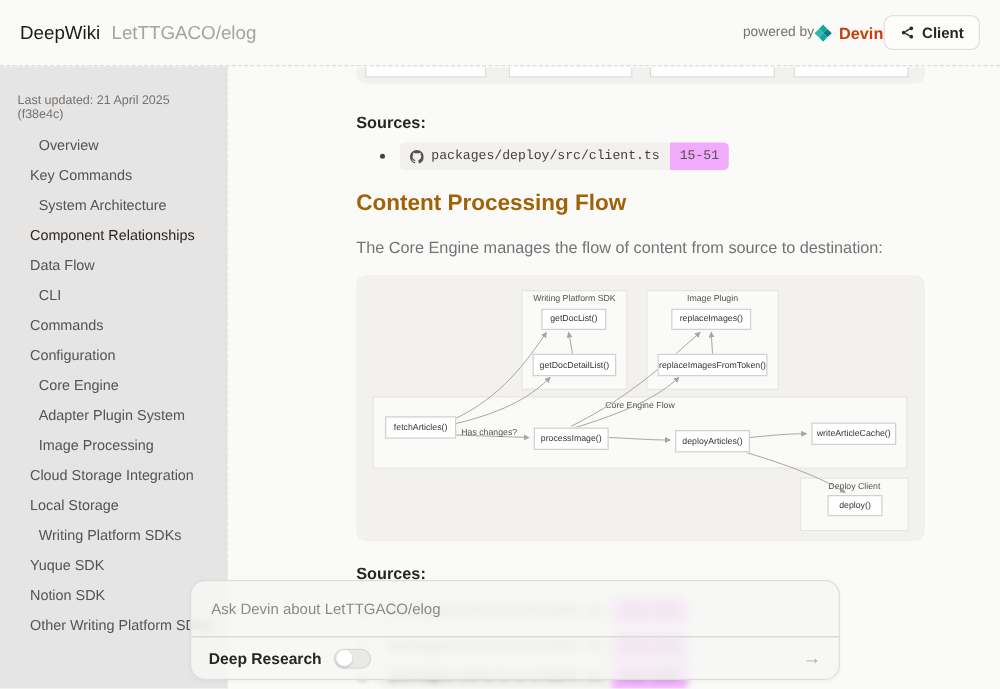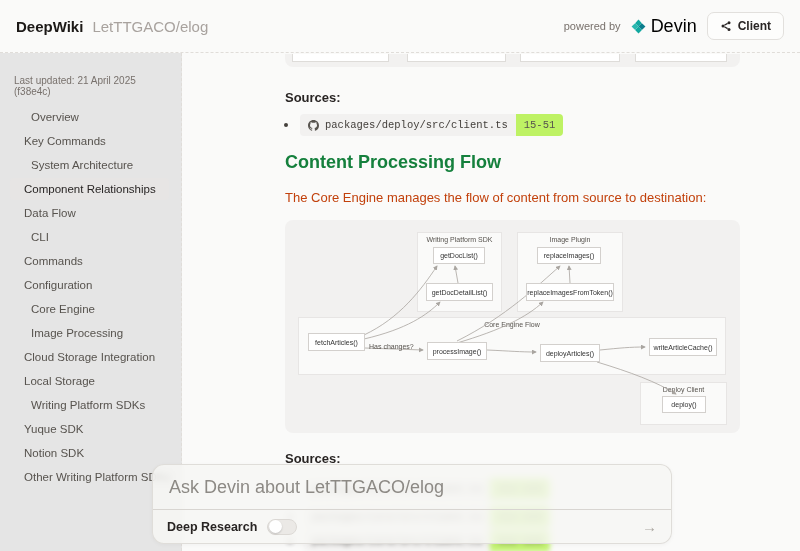--- a/index.html
+++ b/index.html
@@ -4,26 +4,26 @@
 <style>
   * { margin:0; padding:0; box-sizing:border-box; }
   html,body { background:#FAFAF9; }
   body { font-family:"Liberation Sans", sans-serif; color:#1C1917; }
   #root { position:relative; width:800px; height:551px; overflow:hidden; background:#FAFAF9; }
 
   
   .header { position:absolute; top:0; left:0; width:800px; height:53px;
     display:flex; align-items:center; padding:0 16px;
     border-bottom:1px dashed #E0DDD9; background:#FAFAF9; z-index:5; }
-  .brand { font-size:15px; font-weight:700; color:#1C1917; }
+  .brand { font-size:15px; font-weight:400; color:#1C1917; }
   .repo { font-size:15px; color:#A8A29E; margin-left:9px; }
-  .header-right { margin-left:auto; display:flex; align-items:center; gap:10px; }
+  .header-right { margin-left:auto; display:flex; align-items:center; }
   .powered-by { font-size:11px; color:#78716C; }
   .devin-wrap { display:flex; align-items:center; gap:5px; }
-  .devin-name { font-size:18px; font-weight:400; color:#000000; }
+  .devin-name { font-size:13px; font-weight:700; color:#c2410c; }
   .share-btn { display:flex; align-items:center; gap:6px; background:#FDFDFC;
     border:1px solid #E2E0DD; border-radius:7px; padding:6px 12px; font-size:12px;
     font-weight:600; color:#292524; cursor:pointer; }
 
   
   .sidebar { position:absolute; top:53px; left:0; width:182px; bottom:0;
     border-right:1px dashed #E0DDD9; padding-top:22px; background:#e5e5e5; }
   .last-updated { font-size:10px; color:#78716C; padding:0 14px; margin-bottom:8px; }
   .nav-item { height:24px; display:flex; align-items:center; font-size:11.5px;
     color:#57534E; cursor:pointer; }
@@ -39,25 +39,25 @@
   .partial-box { position:absolute; top:0; height:8px; background:#FFFFFF;
     border:1px solid #DEDCD9; border-top:none; }
 
   .sources-label { position:absolute; left:103px; font-size:13px; font-weight:600; color:#292524; }
   .src-row { position:absolute; display:flex; align-items:center; gap:12px; }
   .bullet-dot { width:4px; height:4px; border-radius:50%; background:#44403C; }
   .src-pill { display:flex; align-items:stretch; font-family:"Liberation Mono", monospace;
     font-size:10.5px; cursor:pointer; }
   .src-path { display:flex; align-items:center; gap:6px; background:#F2F1F0;
     border-radius:4px 0 0 4px; padding:5px 8px; color:#44403C; }
-  .src-lines { display:flex; align-items:center; background:#bef264;
+  .src-lines { display:flex; align-items:center; background:#f0abfc;
     border-radius:0 4px 4px 0; padding:5px 8px; color:#57534E; }
 
-  .section-title { position:absolute; left:103px; top:99px; font-size:18px; font-weight:700; color:#15803d; }
-  .section-intro { position:absolute; left:103px; top:137px; font-size:13px; color:#c2410c; }
+  .section-title { position:absolute; left:103px; top:99px; font-size:18px; font-weight:700; color:#a16207; }
+  .section-intro { position:absolute; left:103px; top:137px; font-size:13px; color:#737373; }
 
   
   .diagram { position:absolute; left:103px; top:167px; width:455px; height:213px;
     background:#F2F1F0; border-radius:8px; }
   .cluster { position:absolute; background:#FAFAF9; border:1px solid #E7E5E4; }
   .cluster-label { position:absolute; top:3px; left:0; right:0; text-align:center;
     font-size:7px; color:#57534E; }
   .node { position:absolute; background:#FFFFFF; border:1px solid #D3D0CD;
     display:flex; align-items:center; justify-content:center; font-size:7px; color:#333; }
   .edge-label { position:absolute; font-size:7px; color:#57534E; }
@@ -66,21 +66,21 @@
   
   .blurred { filter:blur(2.5px); opacity:.9; }
 
   
   .ask-overlay { position:absolute; left:152px; top:464px; width:520px; height:80px;
     background:rgba(247,246,244,0.82); -webkit-backdrop-filter:blur(3px); backdrop-filter:blur(3px);
     border:1px solid rgba(221,218,214,0.9); border-radius:12px; z-index:10;
     box-shadow:0 1px 4px rgba(0,0,0,0.04); }
   .ask-input { position:absolute; left:0; top:0; width:100%; height:44px;
     background:transparent; border:none; outline:none; padding:0 16px;
-    font-family:"Liberation Sans", sans-serif; font-size:18px; color:#44403C; }
+    font-family:"Liberation Sans", sans-serif; font-size:12px; color:#44403C; }
   .ask-input::placeholder { color:#8D8A85; opacity:1; }
   .ask-divider { position:absolute; left:0; right:0; top:44px; border-top:1px solid #D8D5D1; }
   .ask-bottom { position:absolute; left:0; right:0; top:45px; bottom:0;
     display:flex; align-items:center; padding:0 14px; gap:10px; }
   .deep-research-label { font-size:12.5px; font-weight:600; color:#292524; }
   .toggle { width:30px; height:16px; border-radius:9px; background:#EBE9E6;
     border:1px solid #DCD9D5; position:relative; cursor:pointer; }
   .toggle-knob { position:absolute; left:1px; top:0.5px; width:13px; height:13px;
     border-radius:50%; background:#FFFFFF; box-shadow:0 1px 2px rgba(0,0,0,0.18); }
   .ask-submit { margin-left:auto; font-size:15px; color:#ABA7A1; cursor:pointer; line-height:1; }
@@ -124,40 +124,41 @@
     <div class="last-updated">Last updated: 21 April 2025 (f38e4c)</div>
     <div class="nav-item lvl1">Overview</div>
     <div class="nav-item lvl2">Key Commands</div>
     <div class="nav-item lvl1">System Architecture</div>
     <div class="nav-item lvl2 active">Component Relationships</div>
     <div class="nav-item lvl2">Data Flow</div>
     <div class="nav-item lvl1">CLI</div>
     <div class="nav-item lvl2">Commands</div>
     <div class="nav-item lvl2">Configuration</div>
     <div class="nav-item lvl1">Core Engine</div>
+    <div class="nav-item lvl1">Adapter Plugin System</div>
     <div class="nav-item lvl1">Image Processing</div>
     <div class="nav-item lvl2">Cloud Storage Integration</div>
     <div class="nav-item lvl2">Local Storage</div>
     <div class="nav-item lvl1">Writing Platform SDKs</div>
     <div class="nav-item lvl2">Yuque SDK</div>
     <div class="nav-item lvl2">Notion SDK</div>
     <div class="nav-item lvl2">Other Writing Platform SDKs</div>
   </nav>
 
   <main class="main">
 
     <div class="partial-diagram">
       <div class="partial-box" style="left:7px; width:97px;"></div>
       <div class="partial-box" style="left:122px; width:99px;"></div>
       <div class="partial-box" style="left:235px; width:100px;"></div>
       <div class="partial-box" style="left:350px; width:92px;"></div>
     </div>
 
     <div class="sources-label" style="top:37px;">Sources:</div>
-    <div class="src-row" style="left:102px; top:61px;">
+    <div class="src-row" style="left:122px; top:61px;">
       <span class="bullet-dot"></span>
       <span class="src-pill">
         <span class="src-path">
           <span style="display:inline-flex;">
             <svg width="11" height="11" viewBox="0 0 16 16" fill="#57534E">
                 <path d="M8 0C3.58 0 0 3.58 0 8c0 3.54 2.29 6.53 5.47 7.59.4.07.55-.17.55-.38 0-.19-.01-.82-.01-1.49-2.01.37-2.53-.49-2.69-.94-.09-.23-.48-.94-.82-1.13-.28-.15-.68-.52-.01-.53.63-.01 1.08.58 1.23.82.72 1.21 1.87.87 2.33.66.07-.52.28-.87.51-1.07-1.78-.2-3.64-.89-3.64-3.95 0-.87.31-1.59.82-2.15-.08-.2-.36-1.02.08-2.12 0 0 .67-.21 2.2.82.64-.18 1.32-.27 2-.27s1.36.09 2 .27c1.53-1.04 2.2-.82 2.2-.82.44 1.1.16 1.92.08 2.12.51.56.82 1.27.82 2.15 0 3.07-1.87 3.75-3.65 3.95.29.25.54.73.54 1.48 0 1.07-.01 1.93-.01 2.2 0 .21.15.46.55.38A8.01 8.01 0 0 0 16 8c0-4.42-3.58-8-8-8z"></path>
               </svg>
           </span>
           <span>packages/deploy/src/client.ts</span>
         </span>

